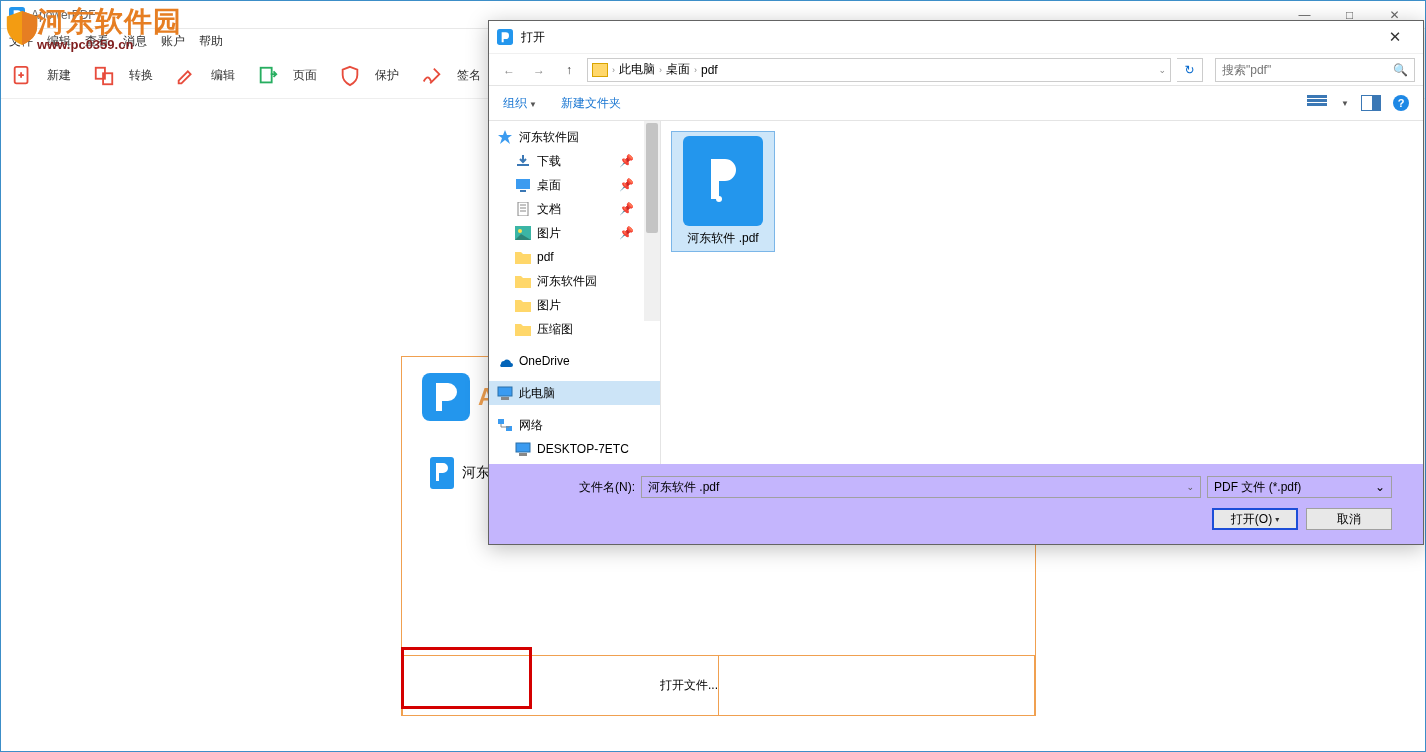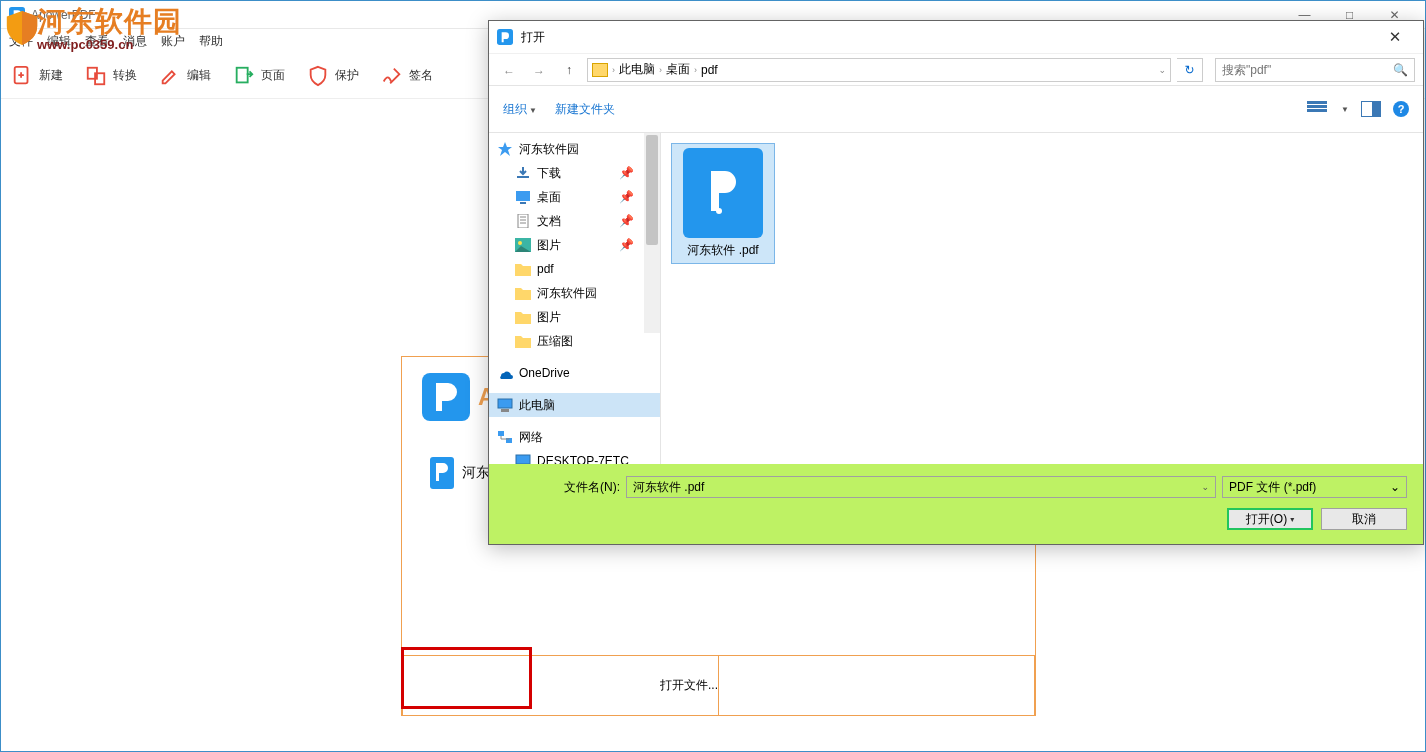--- a/index.html
+++ b/index.html
@@ -10,21 +10,21 @@
 .app-titlebar .title{color:#666;}
 .app-titlebar .win-ctrls{margin-left:auto;display:flex;gap:0;}
 .app-titlebar .win-ctrls div{width:45px;height:28px;display:flex;align-items:center;justify-content:center;color:#666;}
 .menu-bar{display:flex;align-items:center;height:24px;padding:0 8px;gap:14px;}
 .menu-bar span{color:#333;}
 .watermark{position:absolute;left:2px;top:2px;pointer-events:none;z-index:5;}
 .watermark .big{font-size:28px;font-weight:bold;color:#e67e22;letter-spacing:1px;}
 .watermark .url{font-size:13px;font-weight:bold;color:#7f1d1d;margin-top:-4px;}
 .watermark .shield{position:absolute;left:0;top:6px;width:38px;height:38px;}
 .toolbar{display:flex;align-items:center;height:46px;padding:0 10px;gap:22px;border-bottom:1px solid #eee;position:relative;z-index:2;}
-.tbtn{display:flex;align-items:center;gap:6px;color:#333;font-size:14px;}
+.tbtn{display:flex;align-items:center;gap:14px;color:#333;font-size:14px;}
 .tbtn .ic{width:22px;height:22px;}
 .content{position:absolute;left:0;right:0;top:100px;bottom:0;background:#fff;}
 .welcome-card{position:absolute;left:400px;top:255px;width:635px;height:360px;border:1px solid #f0a050;background:#fff;}
 .welcome-card .hdr{display:flex;align-items:center;padding:16px 20px;}
 .welcome-card .hdr .plogo{width:48px;height:48px;}
 .welcome-card .hdr .at{font-size:24px;color:#f0a050;font-weight:bold;margin-left:8px;}
 .recent{display:flex;align-items:center;gap:8px;padding:20px 28px;}
 .recent .picon{width:24px;height:32px;}
 .recent span{font-size:14px;}
 .open-row{position:absolute;left:0;right:0;bottom:0;height:60px;display:flex;}
@@ -39,48 +39,48 @@
 .dlg-nav{height:32px;display:flex;align-items:center;padding:0 8px;gap:6px;background:#fff;border-top:1px solid #f0f0f0;}
 .nav-arrow{width:24px;height:24px;display:flex;align-items:center;justify-content:center;color:#888;}
 .nav-arrow.active{color:#333;}
 .addr{flex:1;display:flex;align-items:center;height:24px;border:1px solid #ccc;background:#fff;padding:0 4px;gap:4px;}
 .addr .folder-ic{width:16px;height:14px;background:#ffd76a;border:1px solid #d9a400;}
 .addr .crumb{display:flex;align-items:center;gap:2px;}
 .addr .chev{color:#888;font-size:9px;}
 .refresh{width:26px;height:24px;border:1px solid #ccc;border-left:none;display:flex;align-items:center;justify-content:center;color:#0066cc;}
 .search{width:200px;height:24px;border:1px solid #ccc;display:flex;align-items:center;padding:0 6px;gap:6px;margin-left:6px;}
 .search input{border:none;outline:none;flex:1;font-size:12px;color:#888;background:transparent;}
-.dlg-toolbar{height:48px;display:flex;align-items:center;padding:6px 14px;gap:18px;border-top:1px solid #e4e4e4;border-bottom:1px solid #e4e4e4;}
+.dlg-toolbar{height:36px;display:flex;align-items:center;padding:6px 14px;gap:24px;border-top:1px solid #e4e4e4;border-bottom:1px solid #e4e4e4;}
 .dlg-toolbar .link{color:#1976d2;}
 .dlg-toolbar .drop{color:#555;font-size:8px;margin-left:2px;}
 .dlg-toolbar .right{margin-left:auto;display:flex;gap:12px;align-items:center;}
 .view-ic{width:20px;height:16px;display:flex;flex-direction:column;gap:1px;}
 .view-ic i{height:3px;background:#3b78b5;}
 .help-ic{width:16px;height:16px;border-radius:50%;background:#1e88e5;color:#fff;display:flex;align-items:center;justify-content:center;font-size:11px;font-weight:bold;}
 .dlg-body{flex:1;display:flex;min-height:0;}
 .tree{width:172px;border-right:1px solid #e4e4e4;overflow:hidden;position:relative;}
 .tree-scroll{position:absolute;right:0;top:0;width:16px;height:200px;background:#f0f0f0;}
 .tree-scroll .thumb{position:absolute;left:2px;top:2px;right:2px;height:110px;background:#c4c4c4;border-radius:2px;}
 .tree ul{list-style:none;padding:4px 0;}
 .tree li{display:flex;align-items:center;height:24px;padding:0 8px;gap:6px;white-space:nowrap;}
 .tree li.sel{background:#cce4f7;}
 .tree .ic-s{width:16px;height:14px;flex-shrink:0;}
 .tree .indent{padding-left:26px;}
 .files{flex:1;padding:10px;display:flex;align-items:flex-start;}
 .file-item{width:104px;display:flex;flex-direction:column;align-items:center;gap:4px;padding:4px;border:1px solid #7bb6e8;background:#cde6f9;}
 .file-thumb{width:80px;height:90px;background:#2396ed;border-radius:6px;display:flex;align-items:center;justify-content:center;}
-.dlg-foot{padding:12px 16px 14px;background:#bef264;display:flex;flex-direction:column;gap:10px;}
+.dlg-foot{padding:12px 31px 14px;background:#c4b5fd;display:flex;flex-direction:column;gap:10px;}
 .fn-row{display:flex;align-items:center;gap:6px;}
 .fn-row label{width:115px;text-align:right;}
 .fn-row .inp{flex:1;height:22px;border:1px solid #a0a0a0;padding:0 6px;display:flex;align-items:center;justify-content:space-between;}
 .fn-row .inp .dd{color:#555;font-size:9px;}
 .filter{width:185px;height:22px;border:1px solid #a0a0a0;padding:0 6px;display:flex;align-items:center;justify-content:space-between;}
 .btn-row{display:flex;justify-content:flex-end;gap:8px;}
 .btn{width:86px;height:22px;border:1px solid #a0a0a0;background:#e8e8e8;display:flex;align-items:center;justify-content:center;gap:3px;}
-.btn.primary{border:2px solid #22c55e;}
+.btn.primary{border:2px solid #1d4ed8;}
 .btn .dd{font-size:8px;color:#333;}
 svg{display:block;}
 </style>
 </head>
 <body>
 
 <div class="app-window">
   <div class="app-titlebar">
     <svg class="logo" viewBox="0 0 24 24">
         <rect width="24" height="24" rx="4" fill="#2396ed"></rect>

